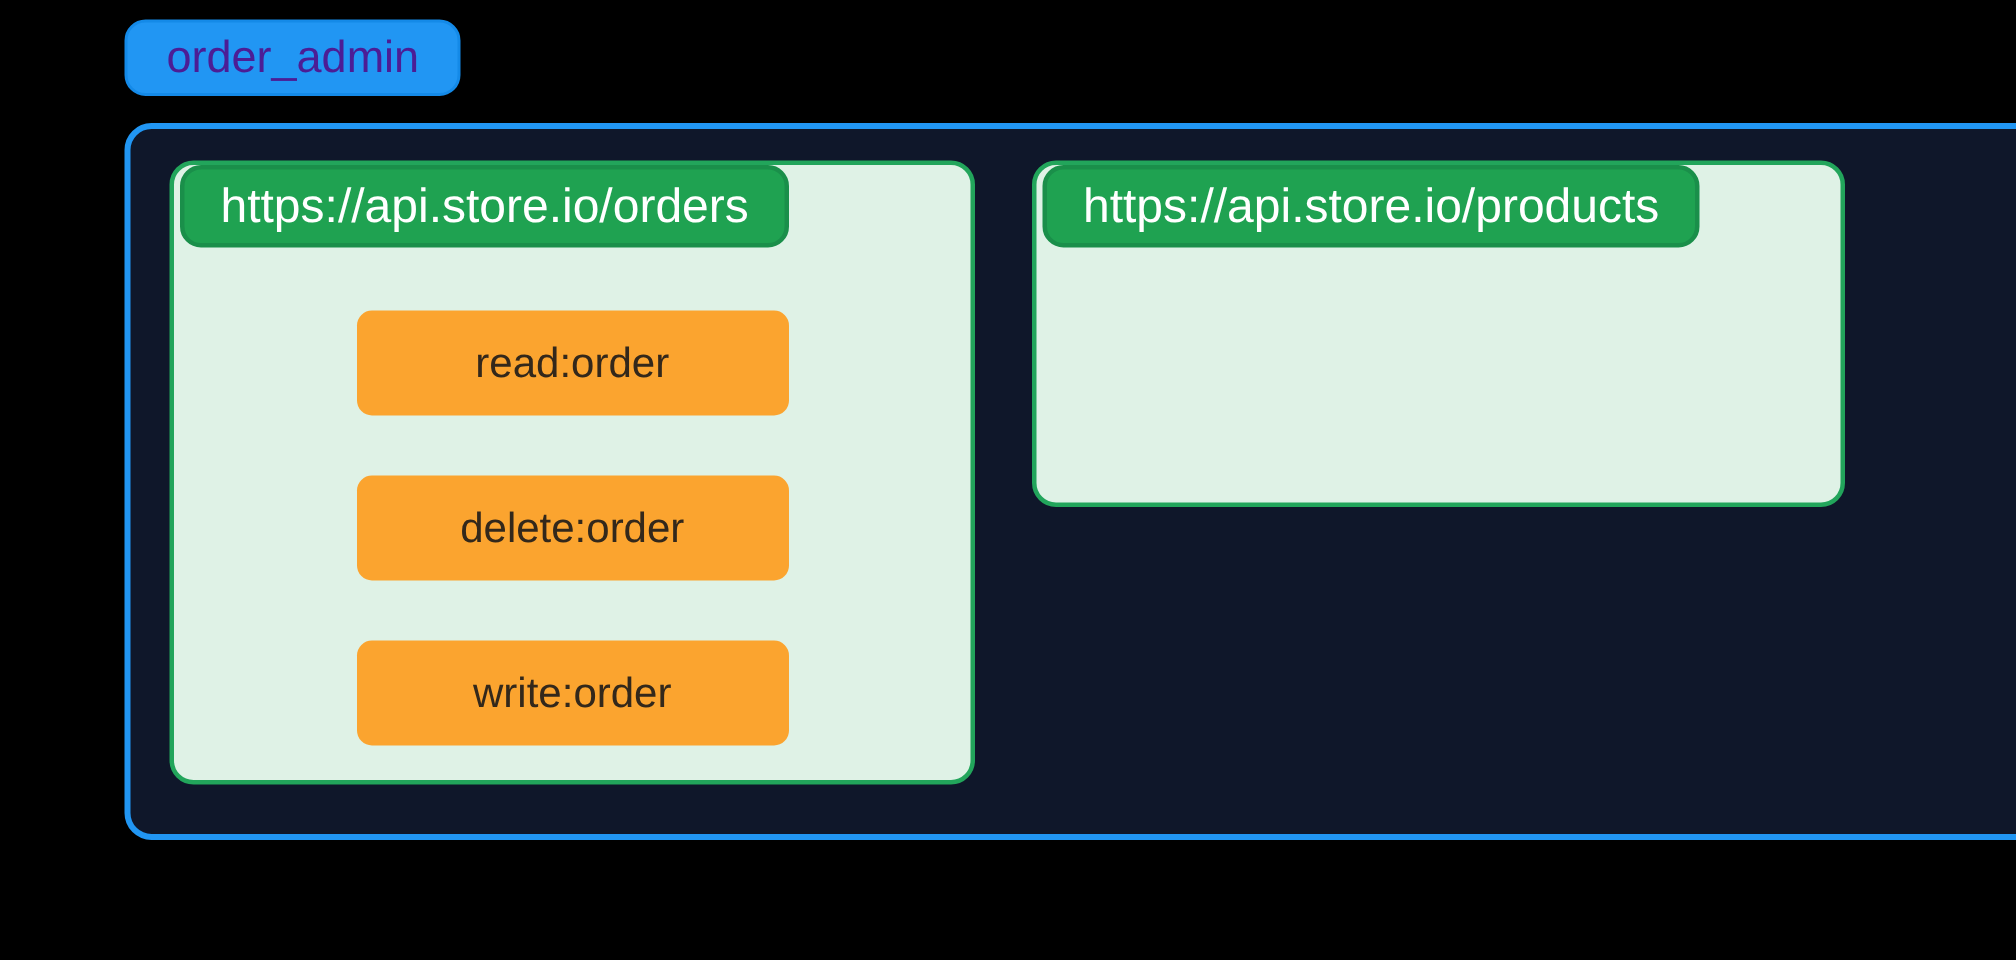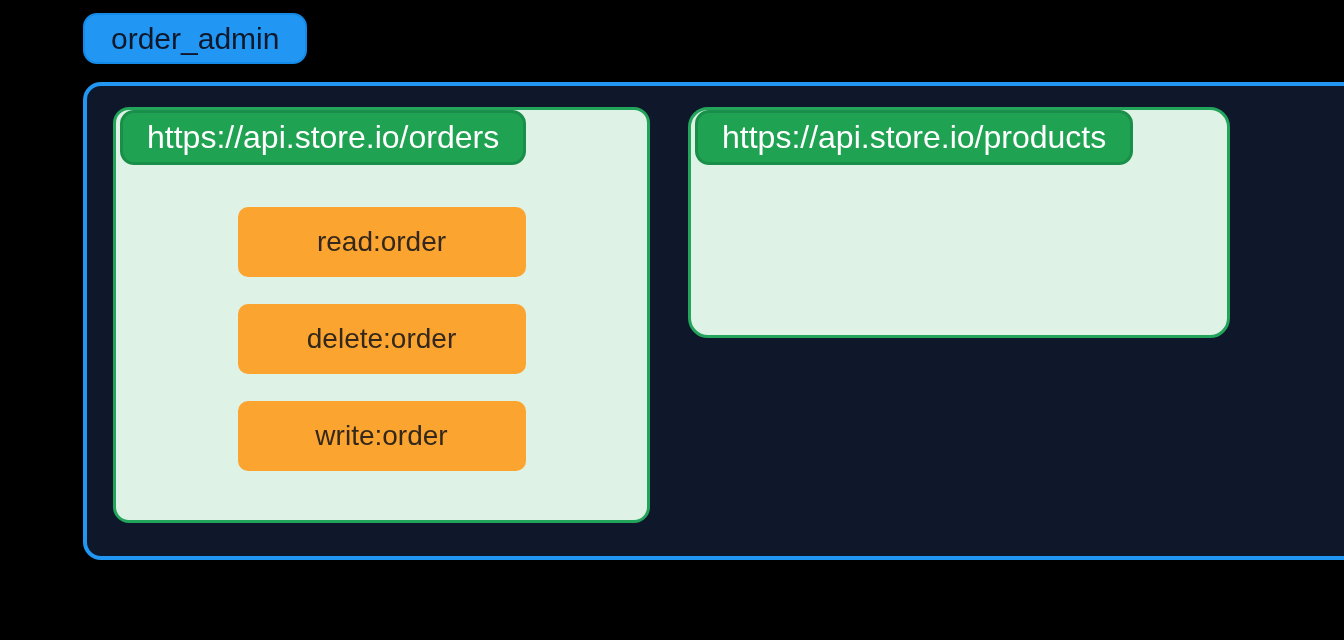--- a/index.html
+++ b/index.html
@@ -18,21 +18,21 @@
 
   
   .role-badge {
     position: absolute;
     left: 83px;
     top: 13px;
     height: 51px;
     background: #2196F3;
     border: 2px solid #148AE8;
     border-radius: 14px;
-    color: #0f172a;
+    color: #4c1d95;
     font-size: 30px;
     display: flex;
     align-items: center;
     padding: 0 26px;
     box-sizing: border-box;
     white-space: nowrap;
   }
 
   
   .container {
@@ -49,21 +49,21 @@
 
   
   .panel {
     position: absolute;
     background: #DFF2E6;
     border: 3px solid #22A55B;
     border-radius: 16px;
     box-sizing: border-box;
   }
   .panel-orders   { left: 26px;  top: 21px; width: 537px; height: 416px; }
-  .panel-products { left: 601px; top: 21px; width: 542px; height: 231px; border-radius: 20px; }
+  .panel-products { left: 601px; top: 21px; width: 542px; height: 231px; }
 
   
   .panel-title {
     position: absolute;
     left: 4px;
     top: 0px;
     height: 55px;
     background: #1FA251;
     border: 3px solid #1A8F4A;
     border-radius: 14px;
@@ -78,21 +78,21 @@
 
   
   .scopes {
     position: absolute;
     top: 97px;
     left: 0;
     right: 0;
     display: flex;
     flex-direction: column;
     align-items: center;
-    gap: 27px;
+    gap: 40px;
   }
   .scope {
     width: 288px;
     height: 70px;
     background: #FBA42F;
     border-radius: 10px;
     color: #33281B;
     font-size: 28px;
     display: flex;
     align-items: center;

